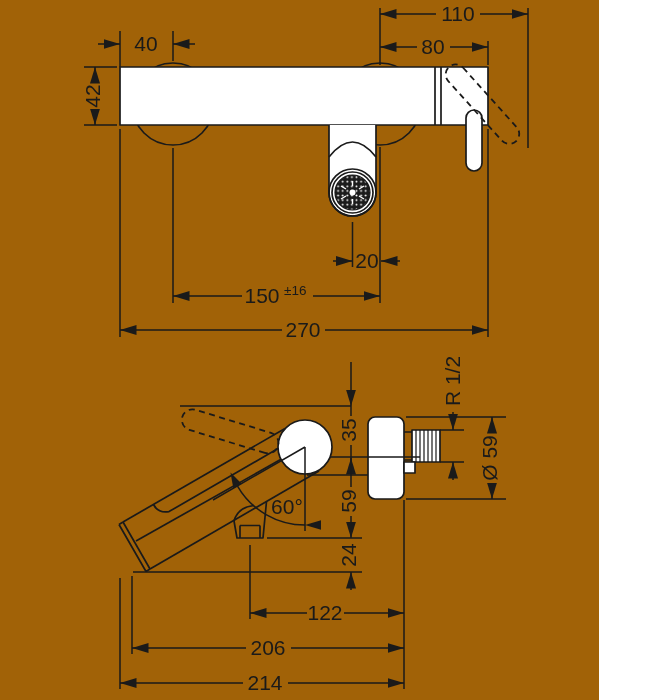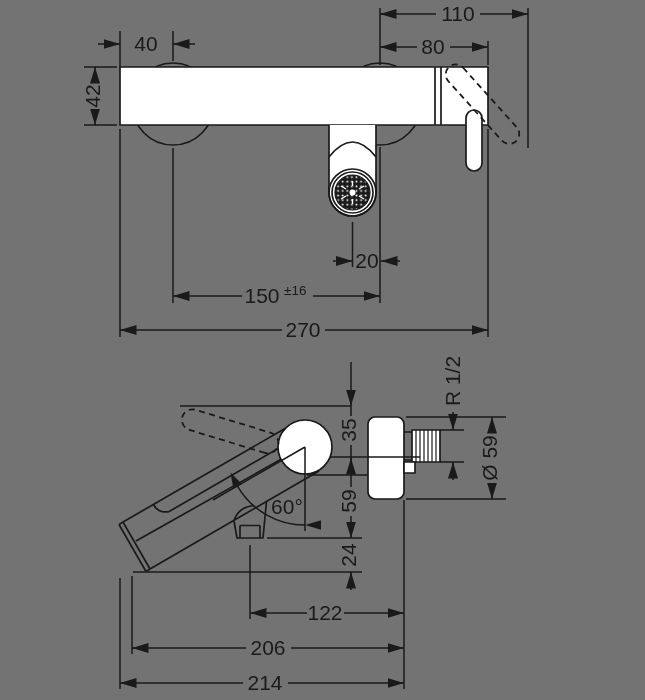--- a/index.html
+++ b/index.html
@@ -1,16 +1,16 @@
 <!DOCTYPE html>
 <html><head>
 <meta charset="utf-8">
 <style>
   html,body{margin:0;padding:0;background:#ffffff;}
-  .page{position:relative;width:645px;height:700px;background:#737373;overflow:hidden;}
+  .page{position:relative;width:583px;height:700px;background:#a16207;overflow:hidden;padding-left:16px;}
   svg{position:absolute;left:0;top:0;}
   .ln{stroke:#1a1a1a;stroke-width:1.7;fill:none;stroke-linejoin:round;}
   .lnf{stroke:#1a1a1a;stroke-width:1.7;fill:#ffffff;stroke-linejoin:round;}
   .dim{stroke:#1a1a1a;stroke-width:1.5;fill:none;}
   .dsh{stroke:#1a1a1a;stroke-width:1.8;fill:none;stroke-dasharray:6 4.5;}
   .arr{fill:#1a1a1a;stroke:none;}
   .dimtxt{font-family:"Liberation Sans",sans-serif;font-size:21px;fill:#1a1a1a;
           text-anchor:middle;}
   .toltxt{font-family:"Liberation Sans",sans-serif;font-size:13.5px;fill:#1a1a1a;
           text-anchor:start;}

